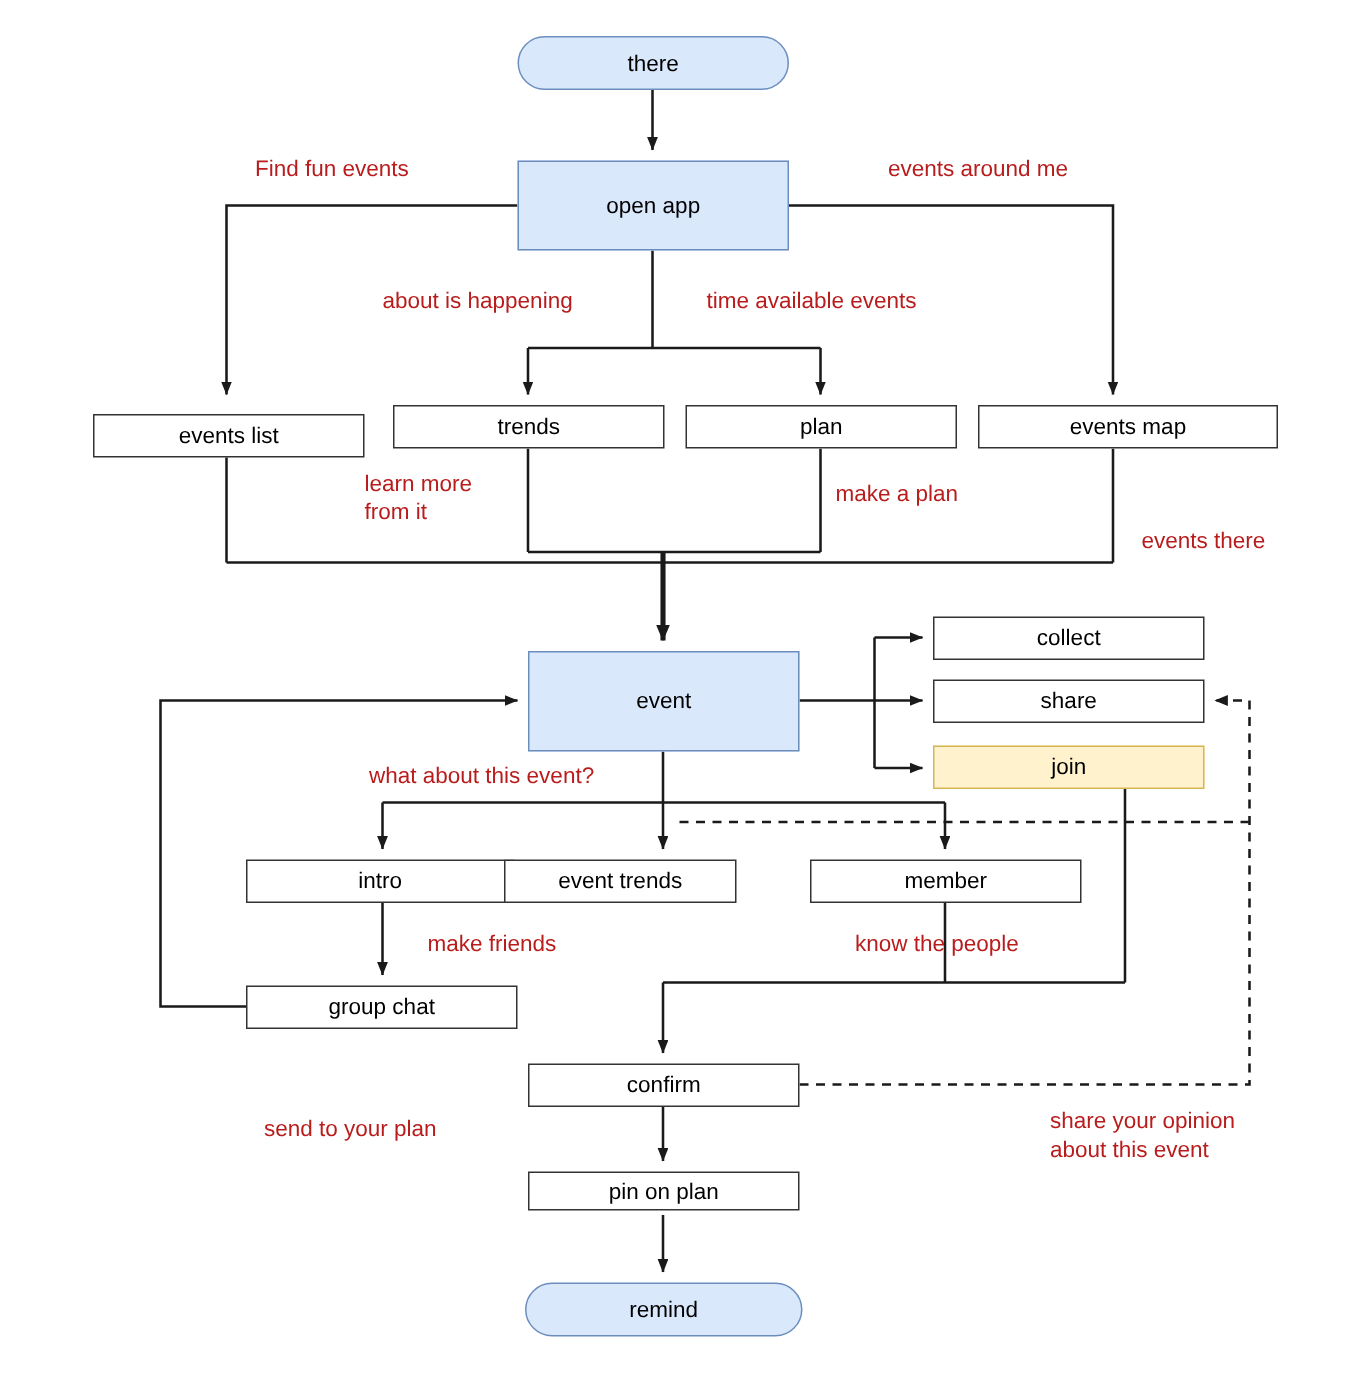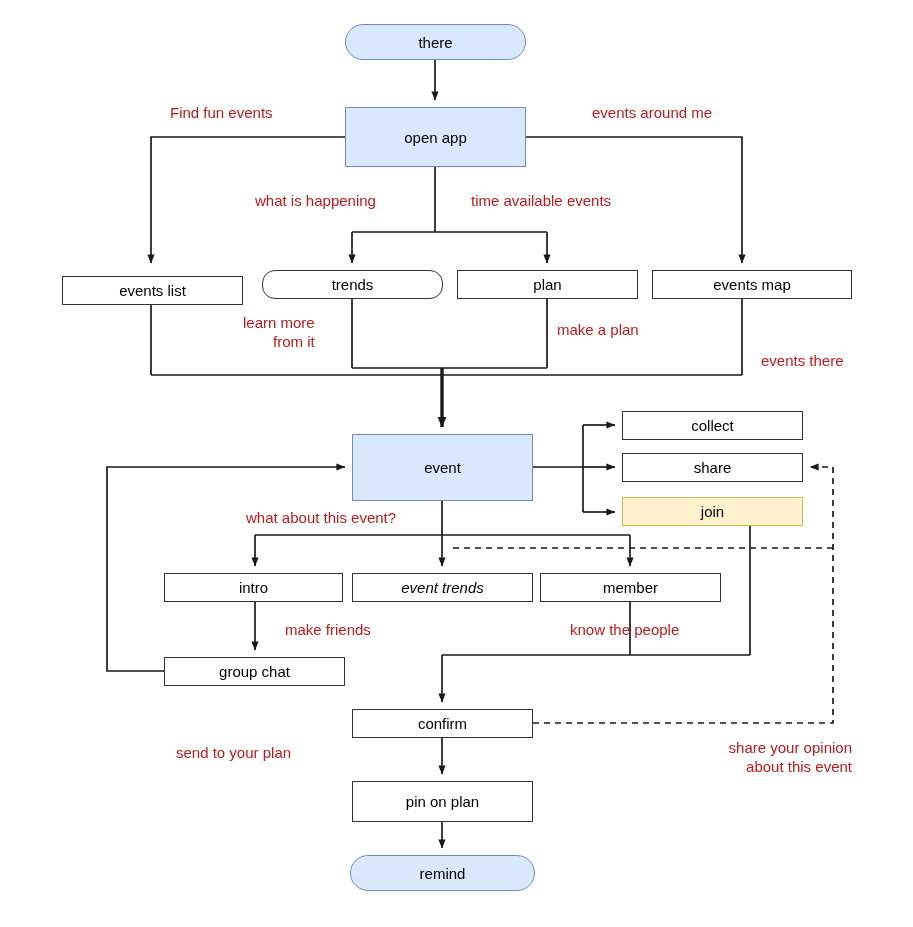--- a/index.html
+++ b/index.html
@@ -7,21 +7,21 @@
        font-family:"Liberation Sans","DejaVu Sans",sans-serif;}
   #canvas{position:relative;width:913px;height:927px;}
   svg#wires{position:absolute;left:0;top:0;width:913px;height:927px;}
   .node{position:absolute;box-sizing:border-box;display:flex;align-items:center;
         justify-content:center;font-size:15px;color:#000;text-align:center;}
   .rect{background:#ffffff;border:1.6px solid #333333;}
   .proc{background:#dae8fc;border:1.3px solid #6c8ebf;}
   .term{background:#dae8fc;border:1.3px solid #6c8ebf;border-radius:18px;}
   .hl{background:#fff2cc;border:1.6px solid #d6b656;}
   .elabel{position:absolute;font-size:15px;color:#b91c1c;white-space:pre;line-height:19px;}
-  .elabel.ctr{text-align:right;}
+  .elabel.ctr{text-align:left;}
 </style>
 </head>
 <body>
 
 <div id="canvas">
 
   <svg id="wires" viewBox="0 0 913 927" xmlns="http://www.w3.org/2000/svg">
     <defs>
       <marker id="ah" markerWidth="10" markerHeight="10" refX="8.6" refY="3.6" orient="auto" markerUnits="userSpaceOnUse">
         <path d="M0,0 L9,3.6 L0,7.2 z" fill="#1a1a1a"></path>
@@ -89,21 +89,21 @@
   </div>
 
   <div class="node proc" style="left:345px;top:107px;width:181px;height:60px;">
     <span>open app</span>
   </div>
 
   <div class="node rect" style="left:62px;top:276px;width:181px;height:29px;">
     <span>events list</span>
   </div>
 
-  <div class="node rect" style="left:262px;top:270px;width:181px;height:29px;border-radius:13px;">
+  <div class="node rect" style="left:262px;top:270px;width:181px;height:29px;">
     <span>trends</span>
   </div>
 
   <div class="node rect" style="left:457px;top:270px;width:181px;height:29px;">
     <span>plan</span>
   </div>
 
   <div class="node rect" style="left:652px;top:270px;width:200px;height:29px;">
     <span>events map</span>
   </div>
@@ -121,49 +121,49 @@
   </div>
 
   <div class="node hl" style="left:622px;top:497px;width:181px;height:29px;">
     <span>join</span>
   </div>
 
   <div class="node rect" style="left:164px;top:573px;width:179px;height:29px;">
     <span>intro</span>
   </div>
 
-  <div class="node rect" style="left:352px;top:573px;width:181px;height:29px;font-style:italic;">
+  <div class="node rect" style="left:336px;top:573px;width:155px;height:29px;">
     <span>event trends</span>
   </div>
 
   <div class="node rect" style="left:540px;top:573px;width:181px;height:29px;">
     <span>member</span>
   </div>
 
   <div class="node rect" style="left:164px;top:657px;width:181px;height:29px;">
     <span>group chat</span>
   </div>
 
   <div class="node rect" style="left:352px;top:709px;width:181px;height:29px;">
     <span>confirm</span>
   </div>
 
-  <div class="node rect" style="left:352px;top:781px;width:181px;height:41px;">
+  <div class="node rect" style="left:352px;top:781px;width:181px;height:26px;">
     <span>pin on plan</span>
   </div>
 
   <div class="node term" style="left:350px;top:855px;width:185px;height:36px;">
     <span>remind</span>
   </div>
 
   <div class="elabel" style="left:170px;top:103px;">Find fun events</div>
 
   <div class="elabel" style="left:592px;top:103px;">events around me</div>
 
-  <div class="elabel" style="left:255px;top:191px;">what is happening</div>
+  <div class="elabel" style="left:255px;top:191px;">about is happening</div>
 
   <div class="elabel" style="left:471px;top:191px;">time available events</div>
 
   <div class="elabel ctr" style="left:243px;top:313px;">learn more
 from it</div>
 
   <div class="elabel" style="left:557px;top:320px;">make a plan</div>
 
   <div class="elabel" style="left:761px;top:351px;">events there</div>
 

